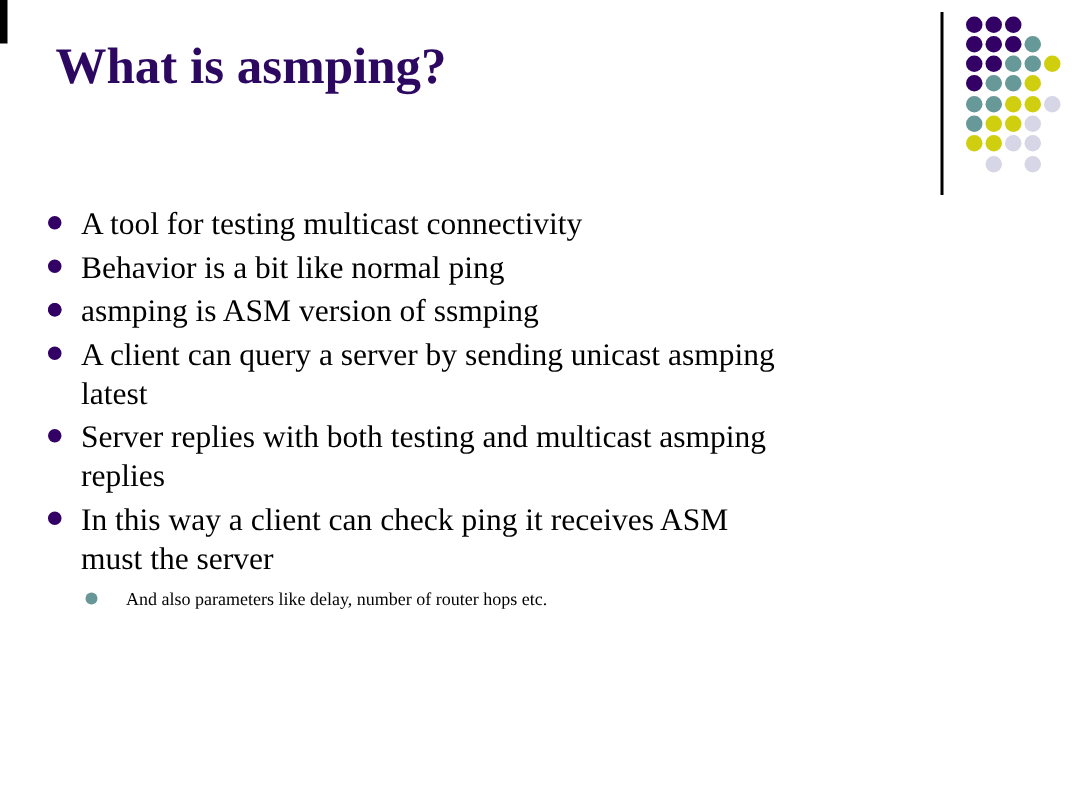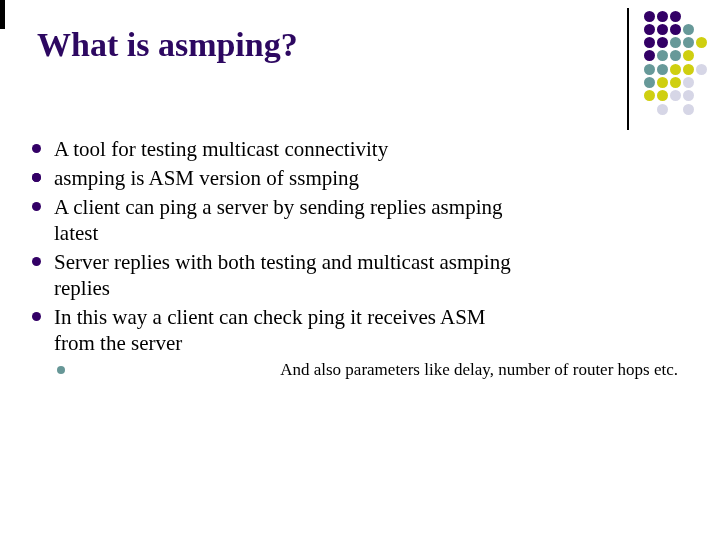--- a/index.html
+++ b/index.html
@@ -42,23 +42,22 @@
     margin:0 0 3px 0;
   }
   .b1 .dot{
     position:absolute;left:4px;top:8px;
     width:9px;height:9px;border-radius:50%;
     background:var(--bullet_dot,#306);
   }
   .b2{
     position:relative;
     padding-left:56px;
-    font-size:17px;line-height:22px;
+    font-size:12px;line-height:22px;
     margin:0;
-    text-align:right;
   }
   .b2 .dot{
     position:absolute;left:29px;top:7px;
     width:8px;height:8px;border-radius:50%;
     background:var(--sub_bullet_dot,#699);
   }
   .ln{white-space:nowrap;}
 </style>
 </head>
 <body>
@@ -104,46 +103,50 @@
       <span class="deco-dot" style="left: 682.5px; top: 103.6px; background: var(--deco_gray);"></span>
     </div>
 
   <div class="content">
 
     <div class="b1">
       <span class="dot"></span>
       <div class="ln">A tool for testing multicast connectivity</div>
     </div>
 
+    <div class="b1">
+      <span class="dot"></span>
+      <div class="ln">Behavior is a bit like normal ping</div>
+    </div>
 
     <div class="b1">
       <span class="dot"></span>
     </div>
 
     <div class="b1">
       <span class="dot"></span>
       <div class="ln">asmping is ASM version of ssmping</div>
     </div>
 
     <div class="b1">
       <span class="dot"></span>
-      <div class="ln">A client can ping a server by sending replies asmping</div>
+      <div class="ln">A client can query a server by sending unicast asmping</div>
       <div class="ln">latest</div>
     </div>
 
     <div class="b1">
       <span class="dot"></span>
       <div class="ln">Server replies with both testing and multicast asmping</div>
       <div class="ln">replies</div>
     </div>
 
     <div class="b1">
       <span class="dot"></span>
       <div class="ln">In this way a client can check ping it receives ASM</div>
-      <div class="ln">from the server</div>
+      <div class="ln">must the server</div>
     </div>
 
     <div class="b2">
       <span class="dot"></span>
       <div class="ln">And also parameters like delay, number of router hops etc.</div>
     </div>
 
   </div>
 </div>
 

